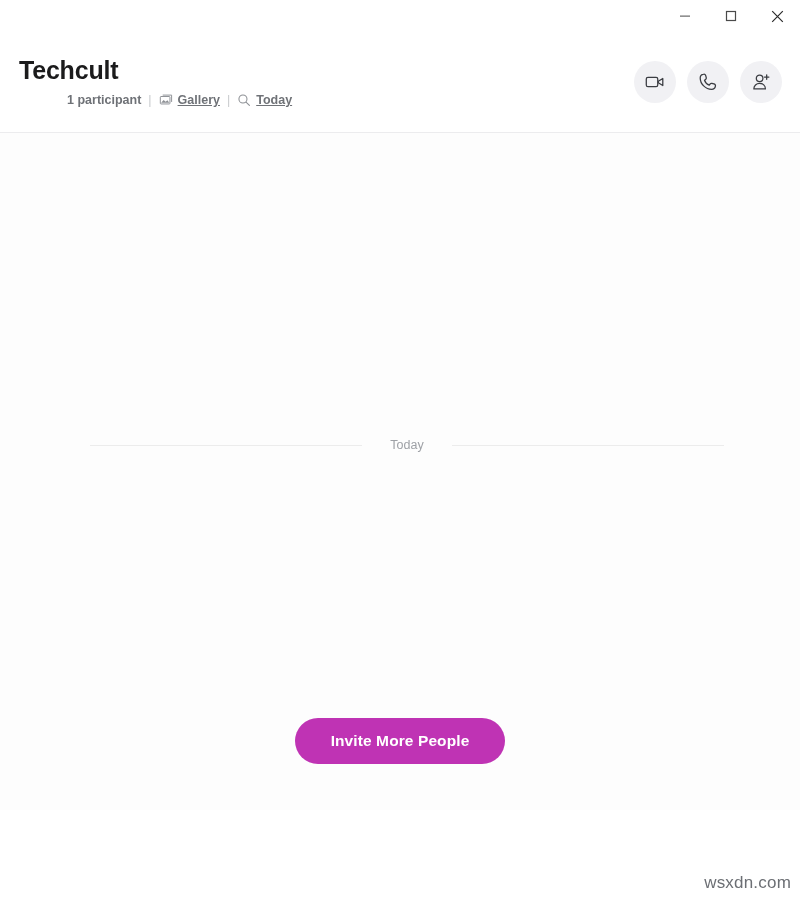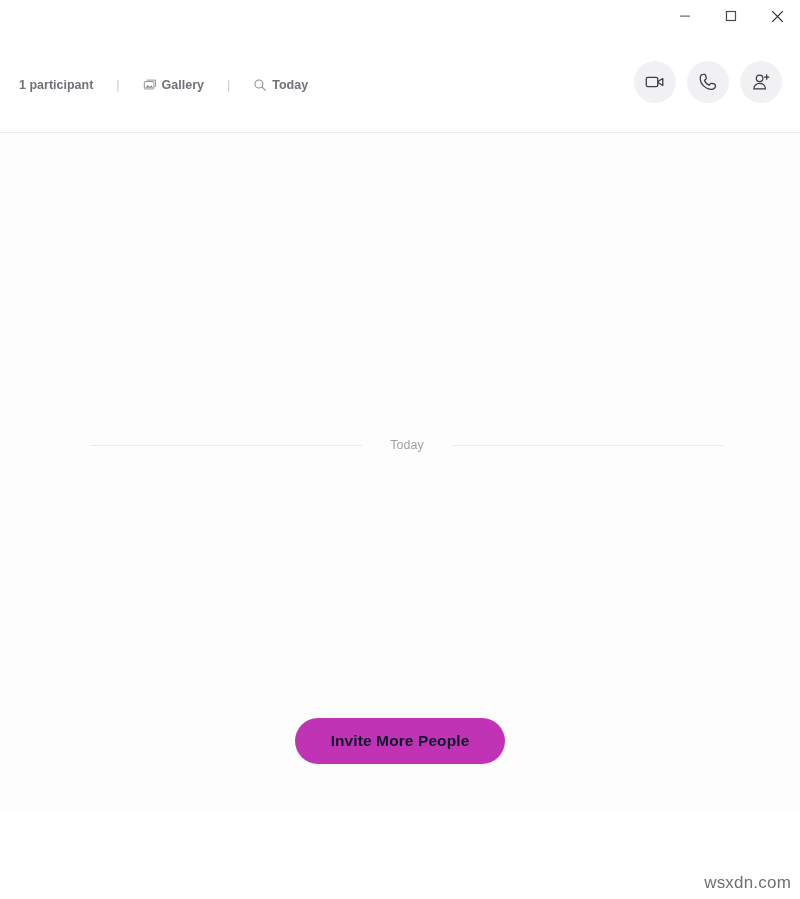--- a/index.html
+++ b/index.html
@@ -69,35 +69,37 @@
     color: #1b1b1c;
     letter-spacing: -0.2px;
     line-height: 1.1;
   }
   .submeta {
     display: flex;
     align-items: center;
     font-size: 12.5px;
     font-weight: bold;
     color: #6f7277;
-    gap: 16px;
+    gap: 0;
     margin-top: 5px;
+    margin-left: 48px;
   }
   .submeta .pipe {
     color: #c9cbce;
     margin: 0 7px;
     font-weight: normal;
   }
   .meta-link {
     display: inline-flex;
     align-items: center;
     gap: 5px;
     color: #6f7277;
     cursor: pointer;
     white-space: nowrap;
+    text-decoration: underline;
   }
   .meta-link svg { display:block; }
 
   .header-actions {
     margin-left: auto;
     display: flex;
     align-items: center;
     gap: 11px;
   }
   .circle-btn {
@@ -149,21 +151,21 @@
   .invite-wrap {
     position: absolute;
     left: 0;
     right: 0;
     top: 585px;
     display: flex;
     justify-content: center;
   }
   .invite-btn {
     background: #bf33b4;
-    color: #0f172a;
+    color: #ffffff;
     font-size: 15.5px;
     font-weight: bold;
     border: none;
     border-radius: 24px;
     padding: 15px 36px;
     cursor: pointer;
     letter-spacing: 0.1px;
     line-height: 1;
   }
 
@@ -212,20 +214,21 @@
       <span>
         <svg width="13" height="13" viewBox="0 0 13 13" aria-hidden="true">
           <path d="M1.2 1.2 L11.8 11.8 M11.8 1.2 L1.2 11.8" stroke="#2b2b2b" stroke-width="1.2" fill="none"></path>
         </svg>
       </span>
     </button>
   </div>
 
   <div class="header">
     <div class="header-left">
+      <div class="chat-title">Techcult</div>
       <div class="submeta">
         <span>1 participant</span>
         <span class="pipe">|</span>
         <span class="meta-link">
           <span>
             <svg width="14" height="14" viewBox="0 0 16 16" aria-hidden="true">
               <rect x="1.5" y="4" width="11" height="8.5" fill="none" stroke="#8d9095" stroke-width="1.1" rx="0.8"></rect>
               <path d="M2.4 11.2 L5.3 7.9 L7.6 10.1 L9.6 8.2 L11.8 11.2 Z" fill="#8d9095"></path>
               <path d="M4.2 2.4 L14.4 2.4 L14.4 10.2" fill="none" stroke="#8d9095" stroke-width="1.1"></path>
             </svg>

